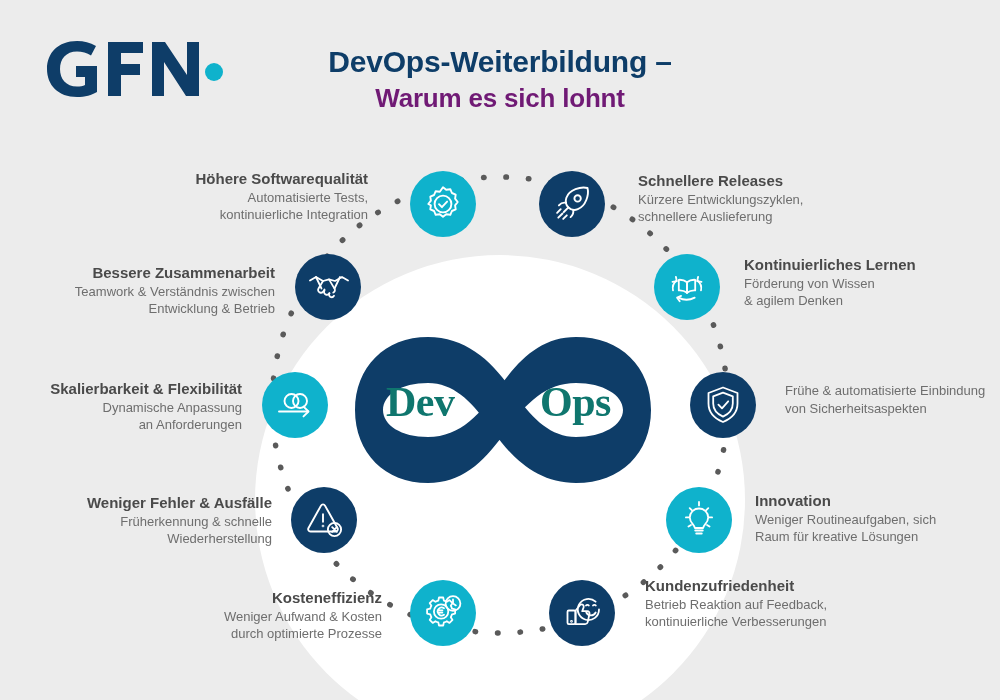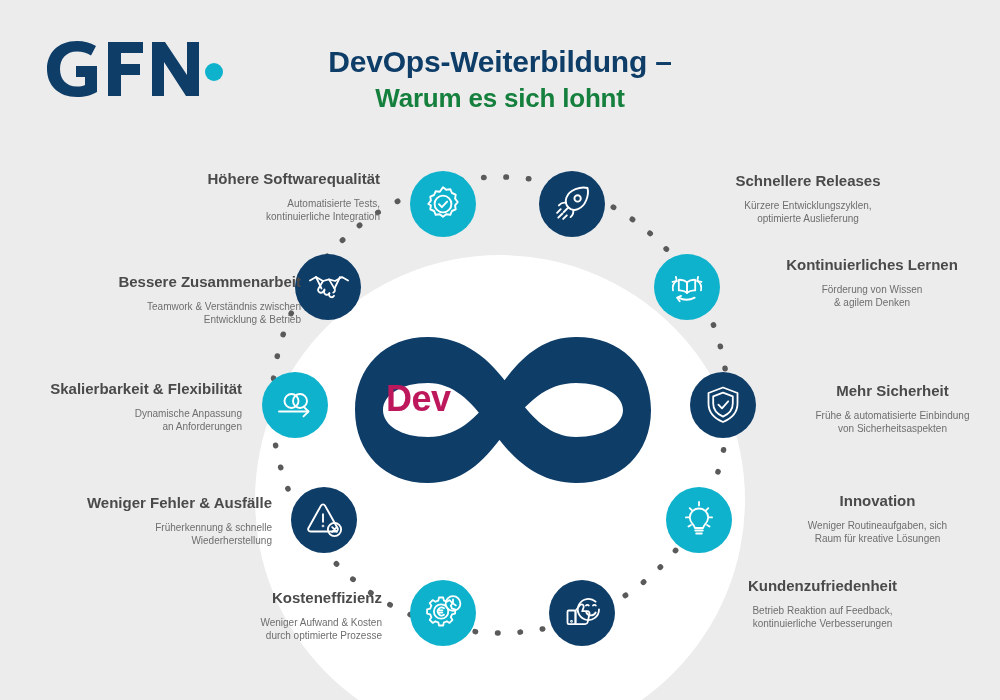--- a/index.html
+++ b/index.html
@@ -12,33 +12,34 @@
   #stage{position:absolute;inset:0;width:866px;height:700px;}
 
   
   #logo{position:absolute;left:44px;top:38px;width:180px;height:62px;}
   #title-block{position:absolute;left:230px;top:44px;width:540px;text-align:center;}
   #title-main{
     font-size:30px;font-weight:bold;color:#0e3d68;letter-spacing:-.2px;
     line-height:1.18;white-space:nowrap;
   }
   #title-sub{
-    font-size:26px;font-weight:bold;color:#15803d;letter-spacing:-.2px;
+    font-size:26px;font-weight:bold;color:#701a75;letter-spacing:-.2px;
     line-height:1.3;margin-top:3px;white-space:nowrap;
   }
 
   
   #white-disc{
     position:absolute;left:255px;top:255px;width:490px;height:490px;
     background:#ffffff;border-radius:50%;
   }
   #infinity{position:absolute;left:333px;top:315px;width:340px;height:190px;}
   .infi-label{
-    position:absolute;font-size:36px;font-weight:bold;color:#be185d;
+    position:absolute;font-size:42px;font-weight:bold;color:#0f766e;
     letter-spacing:-.5px;
+    font-family:Liberation Serif, serif;
   }
   #dev-label{left:386px;top:378px;}
   #ops-label{left:540px;top:378px;}
 
   
   #ring{position:absolute;left:0;top:0;width:1000px;height:700px;}
 
   
   .node{
     position:absolute;width:66px;height:66px;border-radius:50%;
@@ -49,24 +50,24 @@
   .node.navy{background:#0e3d68;}
   .node svg{display:block;}
 
   
   .lbl{position:absolute;}
   .lbl .h{
     font-size:15px;font-weight:bold;color:#4a4a4a;line-height:1.25;
     white-space:nowrap;
   }
   .lbl .d{
-    font-size:10px;color:#6e6e6e;line-height:1.35;margin-top:8px;
+    font-size:13px;color:#6e6e6e;line-height:1.35;margin-top:0;
   }
   .lbl.right-al{text-align:right;}
-  .lbl.left-al{text-align:center;}
+  .lbl.left-al{text-align:left;}
 </style>
 </head>
 <body>
 
 <div id="stage">
 
   <div id="logo">
     <svg width="180" height="62" viewBox="0 0 180 62">
       <g fill="#0e3d68">
 
@@ -106,20 +107,21 @@
              C318 52 288 22 243 22
              C210 22 188 42 168 70
              C148 98 128 122 95 122
              C68 122 50 110 50 95
              C50 80 68 68 95 68
              C120 68 138 86 154 108
              L178 74
              C158 45 132 22 95 22 Z" fill="#0e3d68"></path>
   </svg>
   <div class="infi-label" id="dev-label">Dev</div>
+  <div class="infi-label" id="ops-label">Ops</div>
 
   <div class="node cyan" style="left:410px;top:171px;">
     <svg width="40" height="40" viewBox="0 0 40 40">
       <g fill="none" stroke="#fff" stroke-width="1.9" stroke-linecap="round" stroke-linejoin="round">
         <path d="M20 3.2 l3.2 2.6 4.1-.6 1.6 3.8 3.8 1.6-.6 4.1 2.6 3.3-2.6 3.3.6 4.1-3.8 1.6-1.6 3.8-4.1-.6-3.2 2.6-3.2-2.6-4.1.6-1.6-3.8-3.8-1.6.6-4.1L5.3 20l2.6-3.3-.6-4.1 3.8-1.6 1.6-3.8 4.1.6z"></path>
         <circle cx="20" cy="20" r="8.4"></circle>
         <path d="M16 20.2 l2.9 3 5.2-5.6"></path>
       </g>
     </svg>
   </div>
@@ -225,29 +227,29 @@
         <path d="M38 16.5 a10.6 10.6 0 1 1-3.4-7.8"></path>
         <path d="M25 12.6 c.7-1.1 2.1-1.1 2.8 0 M32 12.6 c.7-1.1 2.1-1.1 2.8 0"></path>
         <path d="M25.3 19.5 a5.3 5.3 0 0 0 9.4 0"></path>
         <path d="M14.5 17.8 l4.4-5.5 c.8-1 2.2-1.2 3.1-.4 .7.6.9 1.6.6 2.5 l-1.4 3.8 h5.2 c1.4 0 2.4 1.3 2.1 2.6 l-1.8 8.3 c-.3 1.2-1.3 2-2.5 2 h-9.7 z"></path>
         <rect x="6.5" y="17.5" width="8" height="13.6" rx="1.3"></rect>
         <circle cx="10.5" cy="28.3" r=".5"></circle>
       </g>
     </svg>
   </div>
 
-  <div class="lbl right-al" style="left:20px;top:170px;width:360px;">
+  <div class="lbl right-al" style="left:8px;top:170px;width:360px;">
     <div class="h">Höhere Softwarequalität</div>
     <div class="d">
       <span>Automatisierte Tests,</span><br>
       <span>kontinuierliche Integration</span>
     </div>
   </div>
 
-  <div class="lbl right-al" style="left:0px;top:273px;width:275px;padding-left:26px;">
+  <div class="lbl right-al" style="left:0px;top:264px;width:275px;">
     <div class="h">Bessere Zusammenarbeit</div>
     <div class="d">
       <span>Teamwork &amp; Verständnis zwischen</span><br>
       <span>Entwicklung &amp; Betrieb</span>
     </div>
   </div>
 
   <div class="lbl right-al" style="left:0px;top:380px;width:242px;">
     <div class="h">Skalierbarkeit &amp; Flexibilität</div>
     <div class="d">
@@ -269,34 +271,33 @@
     <div class="d">
       <span>Früherkennung &amp; schnelle</span><br>
       <span>Wiederherstellung</span>
     </div>
   </div>
 
   <div class="lbl left-al" style="left:638px;top:172px;width:340px;">
     <div class="h">Schnellere Releases</div>
     <div class="d">
       <span>Kürzere Entwicklungszyklen,</span><br>
-      <span>optimierte Auslieferung</span>
+      <span>schnellere Auslieferung</span>
     </div>
   </div>
 
   <div class="lbl left-al" style="left:744px;top:256px;width:256px;">
     <div class="h">Kontinuierliches Lernen</div>
     <div class="d">
       <span>Förderung von Wissen</span><br>
       <span>&amp; agilem Denken</span>
     </div>
   </div>
 
   <div class="lbl left-al" style="left:785px;top:382px;width:215px;">
-    <div class="h">Mehr Sicherheit</div>
     <div class="d">
       <span>Frühe &amp; automatisierte Einbindung</span><br>
       <span>von Sicherheitsaspekten</span>
     </div>
   </div>
 
   <div class="lbl left-al" style="left:755px;top:492px;width:245px;">
     <div class="h">Innovation</div>
     <div class="d">
       <span>Weniger Routineaufgaben, sich</span><br>

